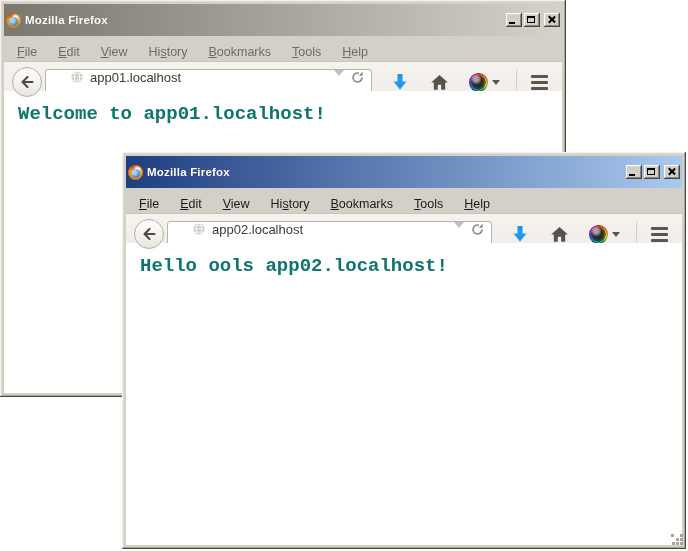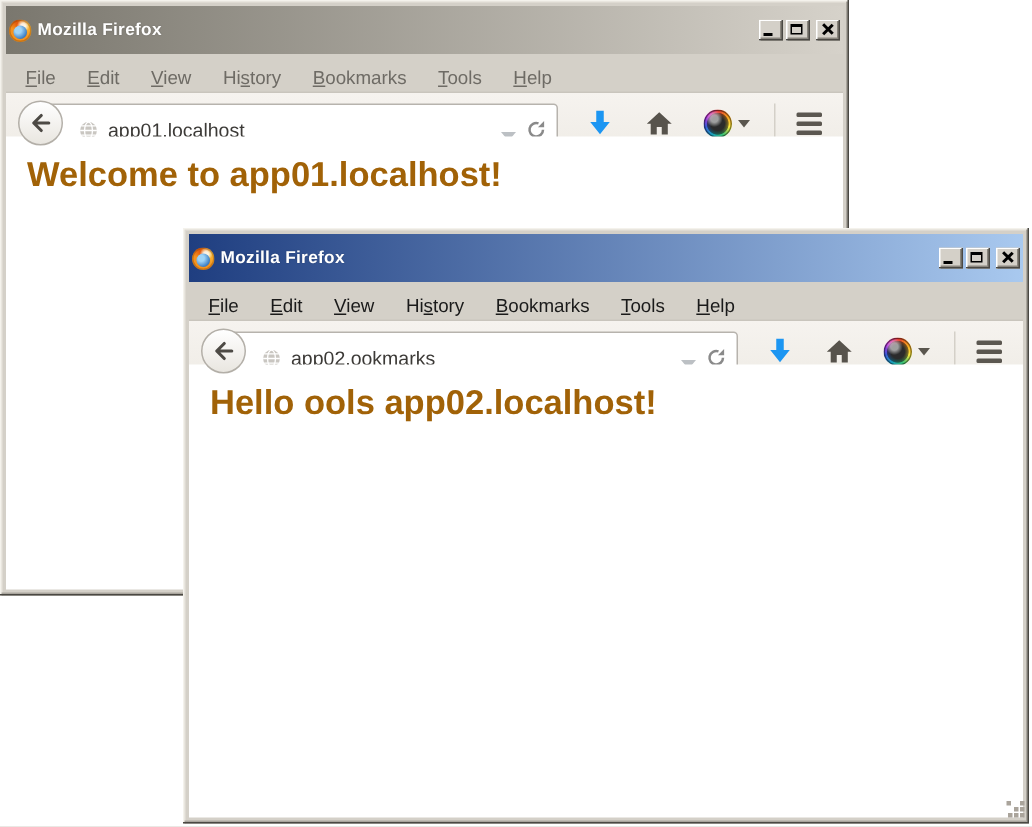--- a/index.html
+++ b/index.html
@@ -74,23 +74,23 @@
     padding:0 14px 0 8px;box-sizing:border-box;
   }
   .urlgroup{flex:1;position:relative;height:30px;margin-right:18px;}
   .backbtn{
     position:absolute;left:0;top:0;width:30px;height:30px;border-radius:50%;
     background:linear-gradient(#ffffff,#e9e6e0);
     border:1px solid #b3afa8;box-sizing:border-box;z-index:2;
     display:flex;align-items:center;justify-content:center;cursor:pointer;
   }
   .urlbar{
-    position:absolute;left:15px;right:0;top:2px;height:26px;
+    position:absolute;left:33px;right:0;top:2px;height:26px;
     background:#ffffff;border:1px solid #b7b3ad;border-radius:3px;
-    box-sizing:border-box;display:flex;align-items:flex-end;
+    box-sizing:border-box;display:flex;align-items:flex-start;
     padding:0 6px 0 24px;gap:6px;
   }
   .globe{width:14px;height:14px;flex:0 0 auto;display:block;}
   .urltext{flex:1;font-size:13px;color:#3c3a37;white-space:nowrap;overflow:hidden;}
   .dd-tri{
     width:0;height:0;border-left:5px solid transparent;border-right:5px solid transparent;
     border-top:6px solid #bcc0c4;flex:0 0 auto;cursor:pointer;
   }
   .reload{width:15px;height:15px;flex:0 0 auto;cursor:pointer;display:block;}
   .tb-ic{flex:0 0 auto;display:flex;align-items:center;cursor:pointer;}
@@ -113,22 +113,22 @@
   .burger{display:flex;flex-direction:column;gap:3px;}
   .burger i{display:block;width:17px;height:3px;background:#5b5750;border-radius:1px;}
 
   
   .content{
     position:absolute;left:4px;right:4px;bottom:4px;top:91px;
     background:#ffffff;overflow:hidden;
   }
   .content h1{
     margin:12px 0 0 14px;
-    font-family:Liberation Sans, sans-serif;
-    font-weight:bold;font-size:23px;color:#a16207;
+    font-family:Liberation Mono, monospace;
+    font-weight:bold;font-size:19px;color:#0f766e;
   }
   .grip{position:absolute;right:2px;bottom:2px;width:13px;height:13px;}
   .grip::before{
     content:"";position:absolute;left:0;top:0;width:3px;height:3px;background:#aaa49b;
     box-shadow: 9px 0 0 #aaa49b, 5px 4px 0 #aaa49b, 9px 4px 0 #aaa49b,
                 1px 8px 0 #aaa49b, 5px 8px 0 #aaa49b, 9px 8px 0 #aaa49b;
   }
 </style>
 </head>
 <body>
@@ -236,21 +236,21 @@
         <svg width="16" height="16" viewBox="0 0 16 16">
           <path d="M8.5 3 L3.5 8 L8.5 13 M3.8 8 H13.5" fill="none" stroke="#4d4a45" stroke-width="2.1" stroke-linecap="round" stroke-linejoin="round"></path>
         </svg>
       </div>
       <div class="urlbar">
         <svg class="globe" viewBox="0 0 16 16">
           <circle cx="8" cy="8" r="6.4" fill="#c9c6c1"></circle>
           <ellipse cx="8" cy="8" rx="3" ry="6.4" fill="none" stroke="#ffffff" stroke-width="1"></ellipse>
           <path d="M1.6 8 H14.4 M2.5 4.5 H13.5 M2.5 11.5 H13.5" stroke="#ffffff" stroke-width="1" fill="none"></path>
         </svg>
-        <span class="urltext">app02.ookmarks</span>
+        <span class="urltext">app02.localhost</span>
         <span class="dd-tri"></span>
         <svg class="reload" viewBox="0 0 16 16">
           <path d="M12.8 8 A4.8 4.8 0 1 1 9.6 3.5" fill="none" stroke="#8a8a8a" stroke-width="1.8"></path>
           <path d="M13.6 1.8 v4.4 h-4.4 z" fill="#8a8a8a"></path>
         </svg>
       </div>
     </div>
     <span class="tb-ic dl-ic">
       <svg width="20" height="20" viewBox="0 0 16 16">
           <path d="M6 1.5 h4 v6 h3.2 L8 14 L2.8 7.5 H6 z" fill="#1d96f2"></path>

